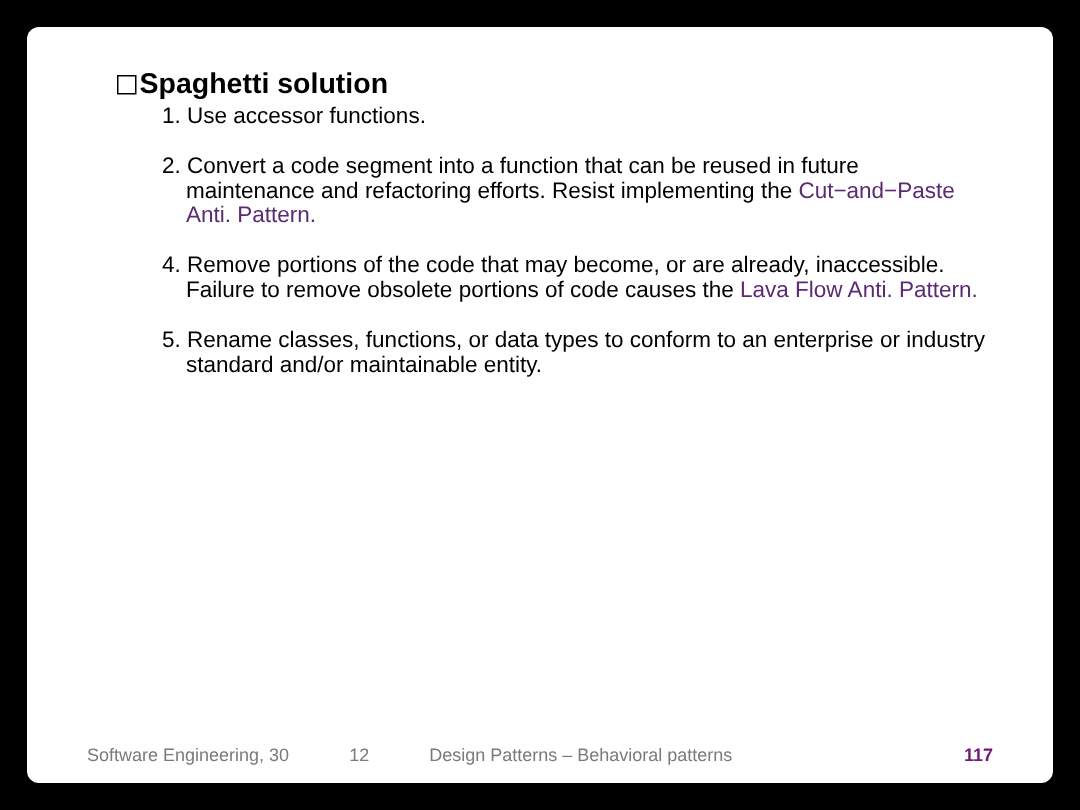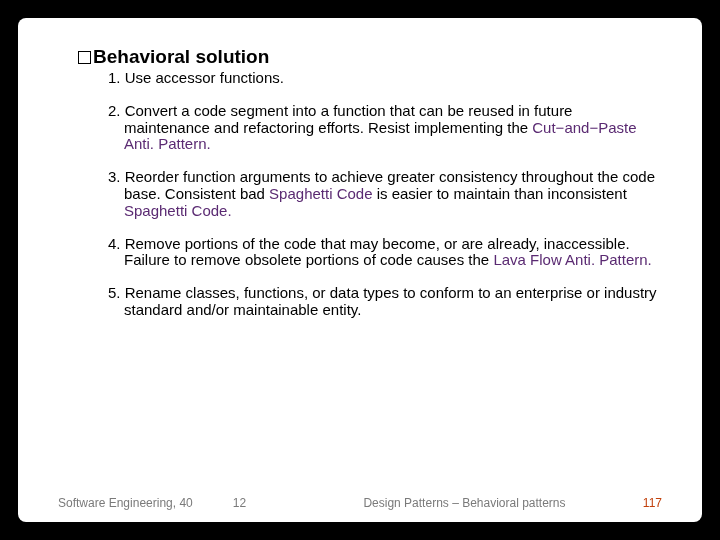--- a/index.html
+++ b/index.html
@@ -73,41 +73,40 @@
     bottom: 12px;
     left: 40px;
     right: 40px;
     font-size: 12px;
     color: #7a7a7a;
     display: flex;
     align-items: baseline;
   }
   .footer .f-left { flex: 0 0 auto; margin-right: 40px; }
   .footer .f-mid1 { flex: 0 0 auto; margin-right: 40px; }
-  .footer .f-mid2 { flex: 1 1 auto; text-align: center; }
-  .footer .f-right { flex: 0 0 auto; color: #c2410c; }
+  .footer .f-mid2 { flex: 1 1 auto; }
+  .footer .f-right { flex: 0 0 auto; color: #701a75; font-weight: bold; }
 </style>
 </head>
 <body>
 
 <div class="slide">
 
 
   <div class="subhead">
-    <span class="square"></span><span>Behavioral solution</span>
+    <span class="square"></span><span>Spaghetti solution</span>
   </div>
 
   <ol class="steps">
       <li><span class="num">1.</span><span> Use accessor functions.</span></li>
       <li><span class="num">2.</span><span> Convert a code segment into a function that can be reused in future maintenance and refactoring efforts. Resist implementing the </span><span class="em2">Cut−and−Paste Anti. Pattern.</span></li>
-      <li><span class="num">3.</span><span> Reorder function arguments to achieve greater consistency throughout the code base. Consistent bad </span><span class="em2">Spaghetti Code</span><span> is easier to maintain than inconsistent </span><span class="em2">Spaghetti Code.</span></li>
       <li><span class="num">4.</span><span> Remove portions of the code that may become, or are already, inaccessible. Failure to remove obsolete portions of code causes the </span><span class="em2">Lava Flow Anti. Pattern.</span></li>
       <li><span class="num">5.</span><span> Rename classes, functions, or data types to conform to an enterprise or industry standard and/or maintainable entity.</span></li>
     </ol>
 
   <div class="footer">
-    <span class="f-left">Software Engineering, 40</span>
+    <span class="f-left">Software Engineering, 30</span>
     <span class="f-mid1">12</span>
     <span class="f-mid2">Design Patterns – Behavioral patterns</span>
     <span class="f-right">117</span>
   </div>
 
 </div>
 
 </body></html>

